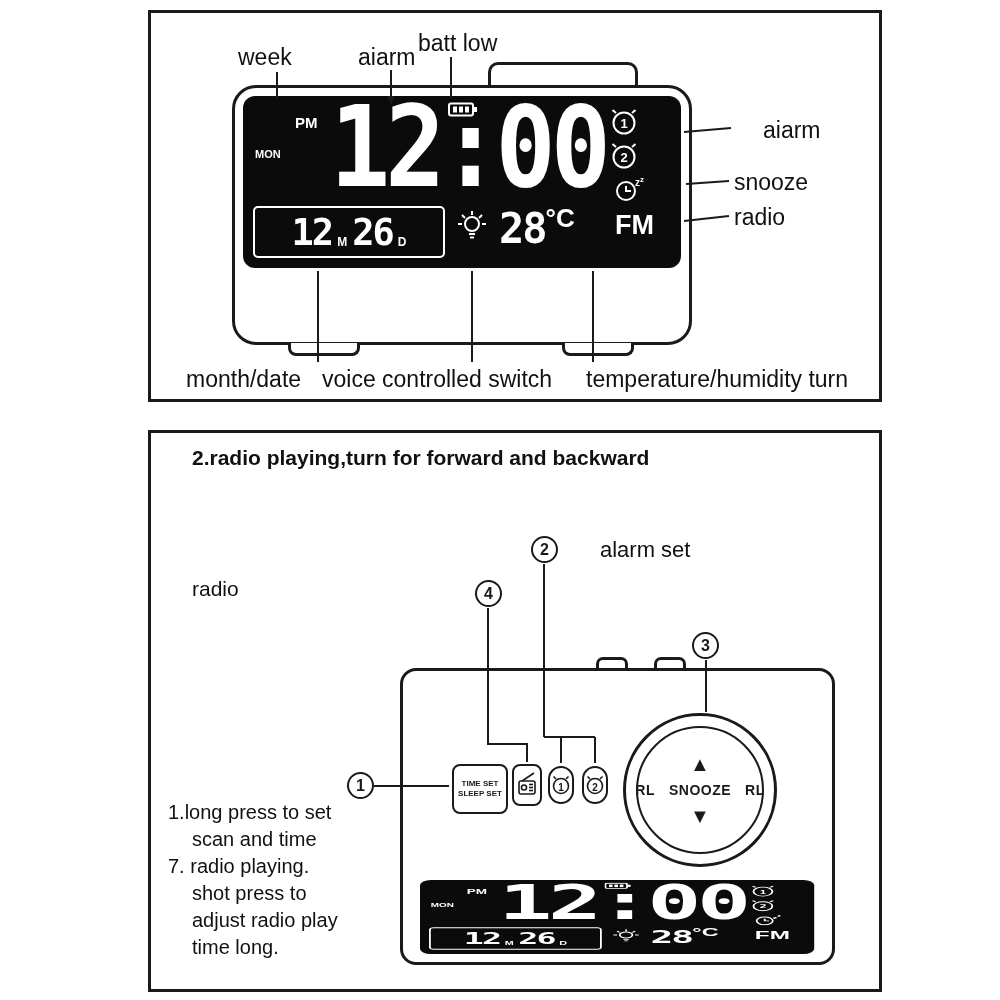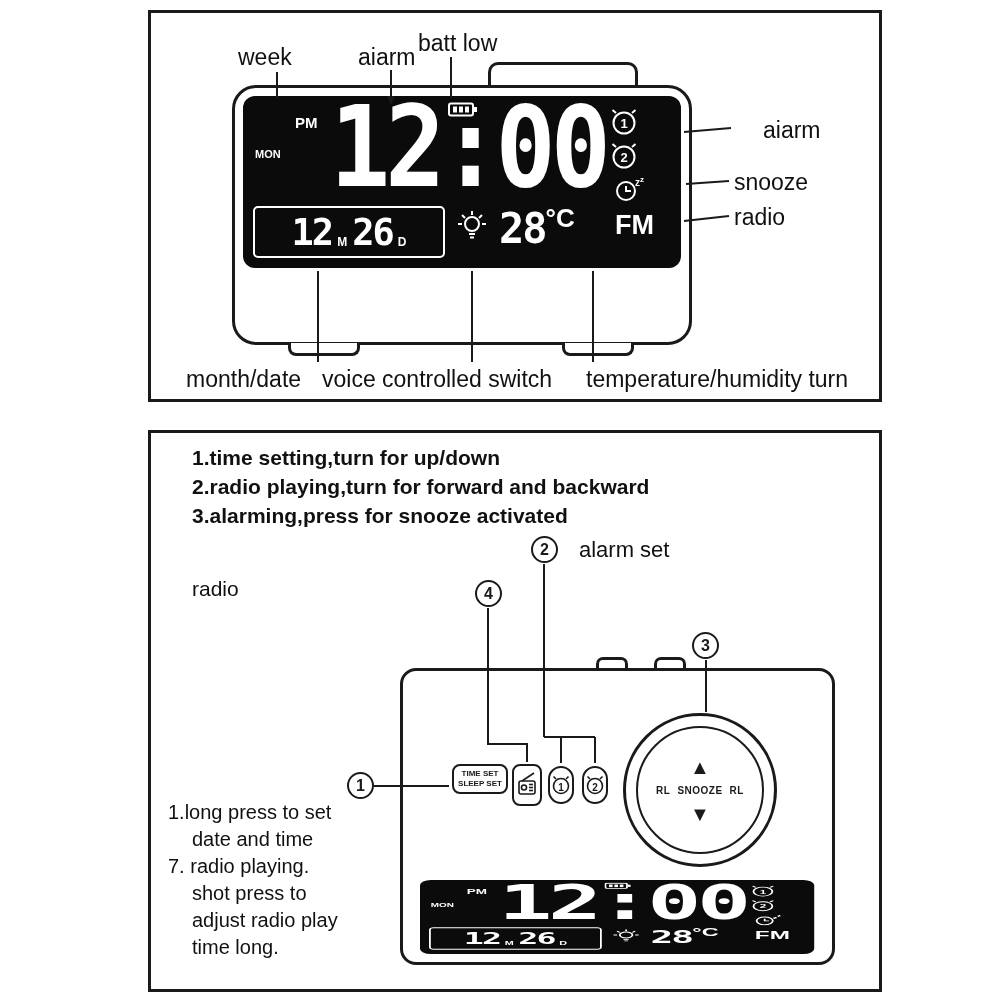--- a/index.html
+++ b/index.html
@@ -14,21 +14,21 @@
   .label{position:absolute;font-size:23px;white-space:nowrap;color:#111}
   #lbl-week{left:238px;top:44px}
   #lbl-time{left:358px;top:44px}
   #lbl-batt{left:418px;top:30px}
   #lbl-alarm{left:763px;top:117px}
   #lbl-snooze{left:734px;top:169px}
   #lbl-radio{left:734px;top:204px}
   #lbl-monthdate{left:186px;top:366px}
   #lbl-voice{left:322px;top:366px}
   #lbl-temp{left:586px;top:366px}
-  #lbl-alarmset{left:579px;top:537px;font-size:22px}
+  #lbl-alarmset{left:600px;top:537px;font-size:22px}
 
   
   #clock-bump{left:488px;top:62px;width:150px;height:28px;border:3px solid #1a1a1a;border-bottom:none;border-radius:10px 10px 0 0;background:#fff}
   #clock-body{left:232px;top:85px;width:460px;height:260px;border:3px solid #1a1a1a;border-radius:24px;background:#fff}
   #foot-left{left:288px;top:343px;width:72px;height:13px;border:3px solid #1a1a1a;border-top:none;border-radius:0 0 8px 8px;background:#fff}
   #foot-right{left:562px;top:343px;width:72px;height:13px;border:3px solid #1a1a1a;border-top:none;border-radius:0 0 8px 8px;background:#fff}
 
   
   .lcd{position:absolute;width:438px;height:172px;background:#0b0b0b;border-radius:12px;color:#fff}
   .lcd-pm{position:absolute;left:52px;top:18px;font-size:15px;font-weight:bold}
@@ -61,29 +61,29 @@
   #c2{left:531px;top:536px}
   #c3{left:692px;top:632px}
   #c4{left:475px;top:580px}
 
   
   #dev-bump1{left:596px;top:657px;width:32px;height:14px;border:3px solid #1a1a1a;border-bottom:none;border-radius:7px 7px 0 0;background:#fff}
   #dev-bump2{left:654px;top:657px;width:32px;height:14px;border:3px solid #1a1a1a;border-bottom:none;border-radius:7px 7px 0 0;background:#fff}
   #dev-body{left:400px;top:668px;width:435px;height:297px;border:3px solid #1a1a1a;border-radius:16px;background:#fff}
 
   .devbtn{position:absolute;border:2px solid #1a1a1a;background:#fff;display:flex;align-items:center;justify-content:center}
-  #btn-timeset{left:452px;top:764px;width:56px;height:30px;border-radius:8px;flex-direction:column;font-size:8px;font-weight:bold;line-height:10px;text-align:center}
+  #btn-timeset{left:452px;top:764px;width:56px;height:50px;border-radius:8px;flex-direction:column;font-size:8px;font-weight:bold;line-height:10px;text-align:center}
   #btn-radio{left:512px;top:764px;width:30px;height:42px;border-radius:8px}
   #btn-alarm1{left:548px;top:766px;width:26px;height:38px;border-radius:13px}
   #btn-alarm2{left:582px;top:766px;width:26px;height:38px;border-radius:13px}
 
   #knob-outer{position:absolute;left:623px;top:713px;width:154px;height:154px;border:3px solid #1a1a1a;border-radius:50%;background:#fff;display:flex;align-items:center;justify-content:center}
   #knob-inner{width:128px;height:128px;border:2px solid #1a1a1a;border-radius:50%;display:flex;flex-direction:column;align-items:center;justify-content:center;gap:8px}
   .knob-arrow{font-size:20px;line-height:20px}
-  .knob-mid{display:flex;gap:7px;font-size:10px;font-weight:bold;letter-spacing:0.5px}
+  .knob-mid{display:flex;gap:14px;font-size:14px;font-weight:bold;letter-spacing:0.5px}
 
   #lines{position:absolute;left:0;top:0;z-index:5;pointer-events:none}
 </style>
 </head>
 <body>
 
 <div class="canvas">
 
   <div class="panel" id="panel-top"></div>
 
@@ -168,39 +168,37 @@
   <span class="label" id="lbl-alarm">aiarm</span>
   <span class="label" id="lbl-snooze">snooze</span>
   <span class="label" id="lbl-radio">radio</span>
   <span class="label" id="lbl-monthdate">month/date</span>
   <span class="label" id="lbl-voice">voice controlled switch</span>
   <span class="label" id="lbl-temp">temperature/humidity turn</span>
 
   <div class="panel" id="panel-bottom"></div>
 
   <div class="instr" id="instr-top">
-    <div>1.time setting,turn for up/down</div>
     <div>2.radio playing,turn for forward and backward</div>
-    <div>3.alarming,press for snooze activated</div>
   </div>
 
   <div class="cnum" id="c2">2</div>
   <span class="label" id="lbl-alarmset">alarm set</span>
 
   <div class="instr" id="instr-radio">
     <div class="indent">radio</div>
   </div>
 
   <div class="cnum" id="c4">4</div>
   <div class="cnum" id="c3">3</div>
   <div class="cnum" id="c1">1</div>
 
   <div class="instr" id="instr-timeset">
     <div>1.long press to set</div>
-    <div class="indent">date and time</div>
+    <div class="indent">scan and time</div>
     <div>7. radio playing.</div>
     <div class="indent">shot press to</div>
     <div class="indent">adjust radio play</div>
     <div class="indent">time long.</div>
   </div>
 
   <div class="abs" id="dev-bump1"></div>
   <div class="abs" id="dev-bump2"></div>
   <div class="abs" id="dev-body"></div>
 

